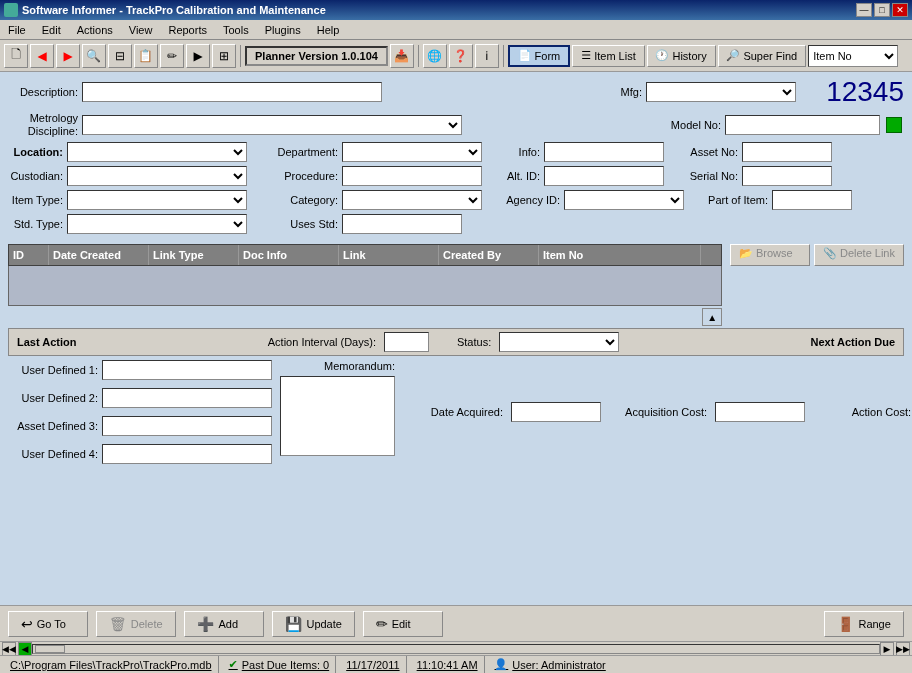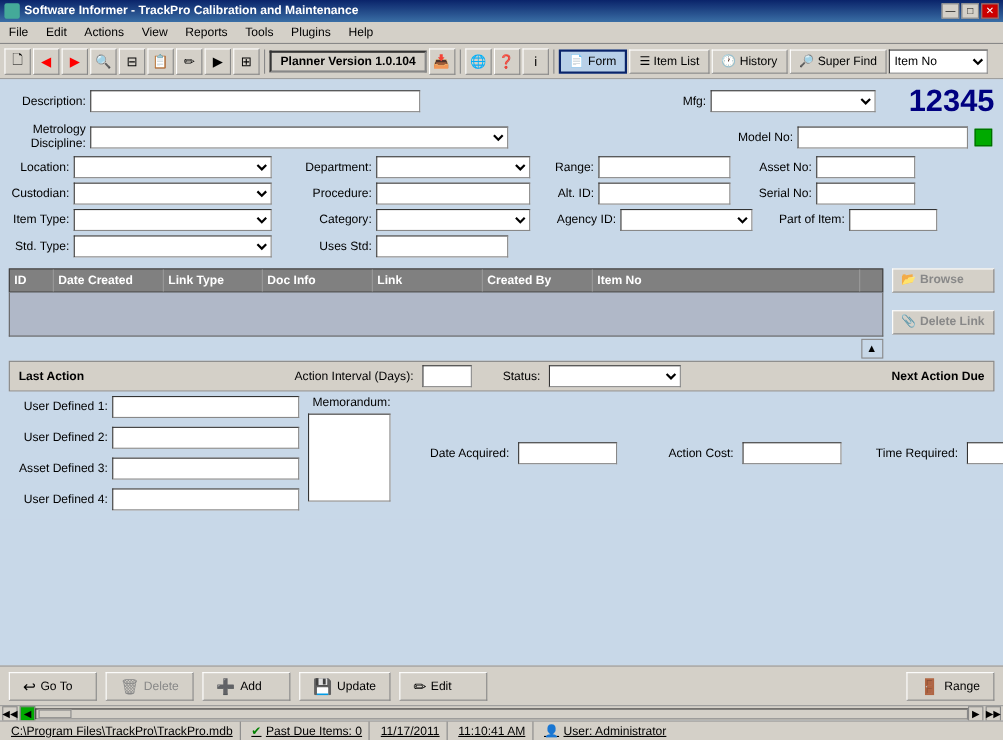--- a/index.html
+++ b/index.html
@@ -100,21 +100,21 @@
       padding: 0 2px;
     }
     .field-select {
       height: 20px;
       border: 1px inset #888;
       background: white;
       font-size: 11px;
     }
     .item-number-display {
       font-size: 28px;
-      font-weight: bold;
+      font-weight: normal;
       color: #000080;
       text-align: right;
     }
     .green-indicator {
       width: 16px; height: 16px; background: #00aa00;
       border: 1px solid #006600;
       display: inline-block;
     }
     .grid-header {
       background: #808080;
@@ -134,24 +134,23 @@
       font-weight: bold;
     }
     .grid-body {
       background: #b0b8c8;
       height: 40px;
       border: 1px solid #666;
       border-top: none;
     }
     .grid-buttons {
       display: flex;
-      flex-direction: column;
-      gap: 16px;
+      flex-direction: row;
+      gap: 4px;
       margin-left: 4px;
-      font-weight: bold;
     }
     .grid-btn {
       padding: 2px 8px; height: 22px; background: #d4d0c8;
       border: 1px solid #888; border-top-color: #fff; border-left-color: #fff;
       cursor: pointer; font-size: 11px; min-width: 80px; color: #888;
     }
 
     
     .action-bar {
       background: #d4d0c8;
@@ -351,27 +350,27 @@
         <select class="field-select" style="width:380px;"></select>
         <span style="flex:1;"></span>
         <span class="field-label" style="width:65px;">Model No:</span>
         <input class="field-input" style="width: 155px;" type="text">
         <span style="width:20px; display:flex; align-items:center; justify-content:center;">
           <span class="green-indicator"></span>
         </span>
       </div>
 
       <div class="form-row">
-        <span class="field-label" style="width:55px;">Location:</span>
+        <span class="field-label" style="width:55px;font-weight:bold;">Location:</span>
         <select class="field-select" style="width:180px;"></select>
         <span style="width:8px;"></span>
         <span class="field-label" style="width:75px;">Department:</span>
         <select class="field-select" style="width:140px;"></select>
         <span style="width:8px;"></span>
-        <span class="field-label" style="width:42px;">Range:</span>
+        <span class="field-label" style="width:42px;">Info:</span>
         <input class="field-input" style="width: 120px;" type="text">
         <span style="width:8px;"></span>
         <span class="field-label" style="width:58px;">Asset No:</span>
         <input class="field-input" style="width: 90px;" type="text">
       </div>
 
       <div class="form-row">
         <span class="field-label" style="width:55px;">Custodian:</span>
         <select class="field-select" style="width:180px;"></select>
         <span style="width:8px;"></span>
@@ -469,28 +468,32 @@
           <input class="field-input" style="width: 170px;" type="text">
         </div>
         <div class="form-row">
           <span class="field-label" style="width:90px;">User Defined 4:</span>
           <input class="field-input" style="width: 170px;" type="text">
         </div>
       </div>
 
       <div class="memo-col">
         <div class="form-row">
-          <span class="field-label" style="width:75px;">Memorandum:</span>
+          <span class="field-label" style="width:75px;margin-left:40px;">Memorandum:</span>
         </div>
         <textarea style="width: 100%; height: 80px; font-size: 11px; border: 1px inset rgb(136, 136, 136); background: white; resize: none;"></textarea>
       </div>
 
       <div class="date-col">
         <div class="form-row">
           <span class="field-label" style="width:100px;text-align:right;">Date Acquired:</span>
+          <input class="field-input" style="width: 90px; margin-left: 4px;" type="text">
+        </div>
+        <div class="form-row">
+          <span class="field-label" style="width:100px;text-align:right;">Acquisition Cost:</span>
           <input class="field-input" style="width: 90px; margin-left: 4px;" type="text">
         </div>
         <div class="form-row">
           <span class="field-label" style="width:100px;text-align:right;">Action Cost:</span>
           <input class="field-input" style="width: 90px; margin-left: 4px;" type="text">
         </div>
         <div class="form-row">
           <span class="field-label" style="width:100px;text-align:right;">Time Required:</span>
           <input class="field-input" style="width: 90px; margin-left: 4px;" type="text">
         </div>

